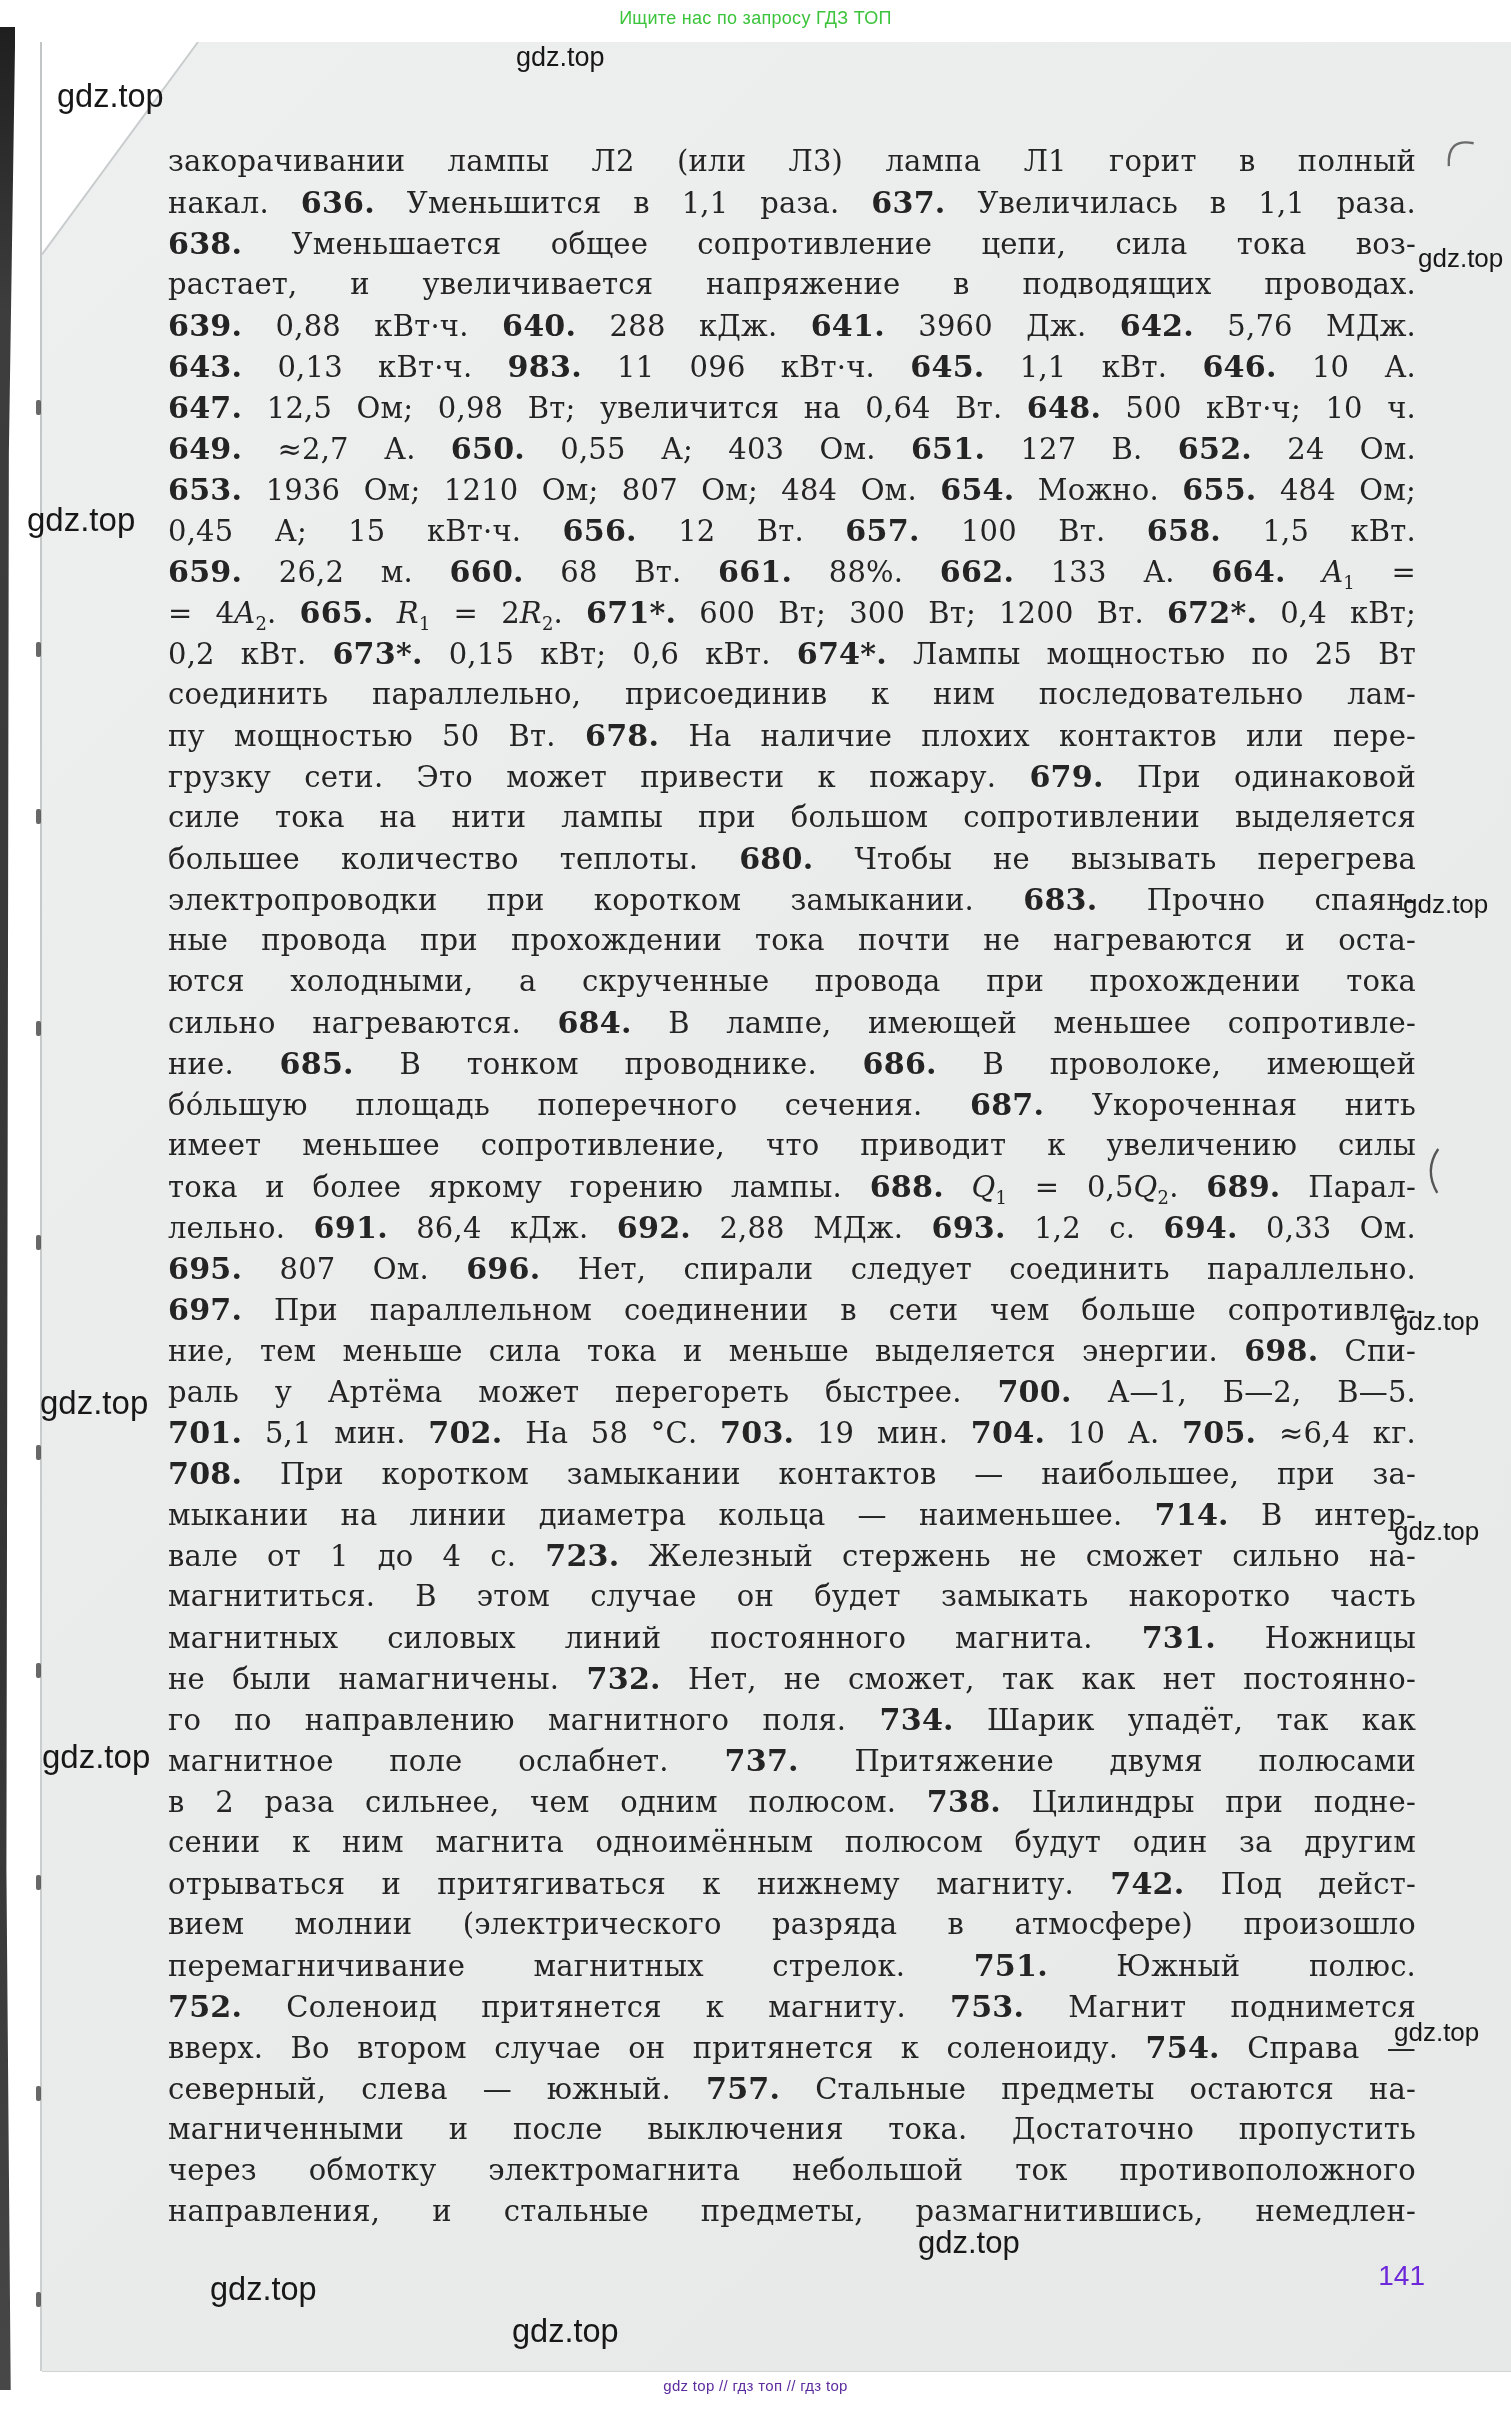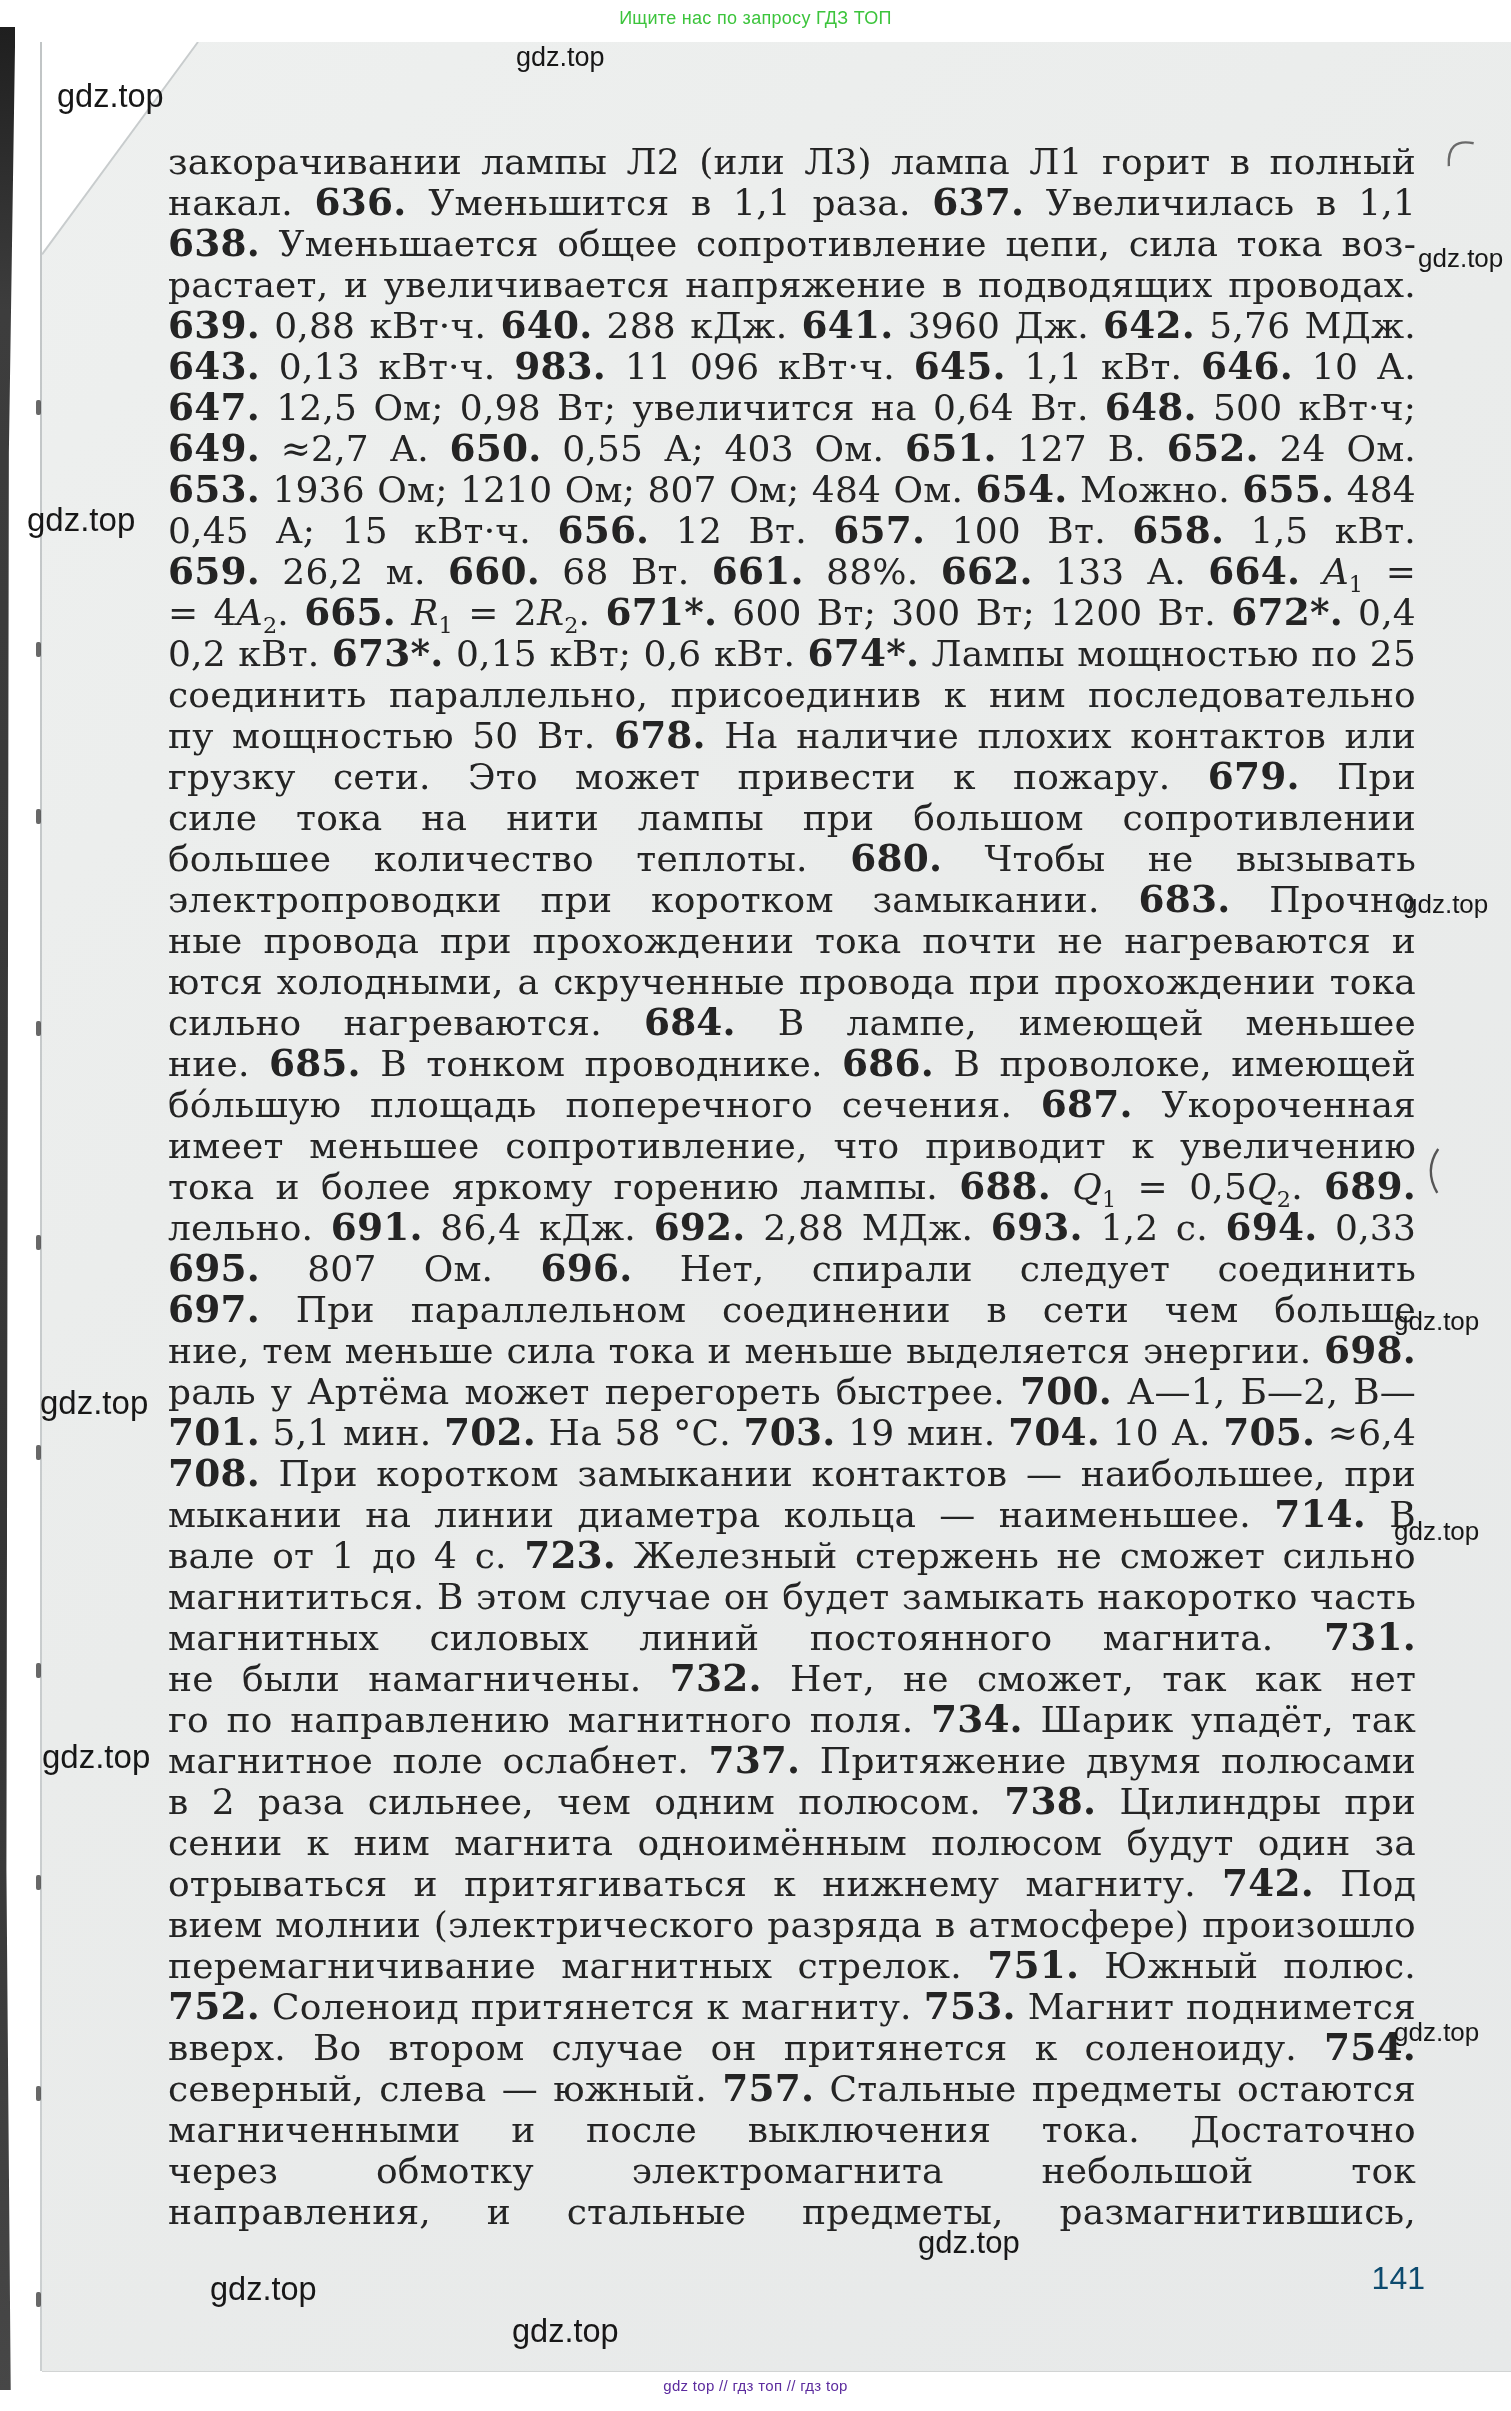--- a/index.html
+++ b/index.html
@@ -31,39 +31,39 @@
     background:linear-gradient(180deg,#c1c5c6,#ccd0d1);
   }
   .edge-dash{
     position:absolute;left:36px;width:4.8px;height:15.3px;
     background:#4e4e4e;border-radius:1.9px;opacity:.85;
   }
   .corner-wedge{position:absolute;left:42px;top:42px;}
   
   .text{
     position:absolute;left:168px;top:141px;width:1248px;z-index:4;
-    color:#242424;font-family:"DejaVu Serif",serif;font-size:36px;
+    color:#242424;font-family:"DejaVu Serif",serif;font-size:29px;
     letter-spacing:0.2px;
   }
   .line{
     height:41px;line-height:41px;overflow:hidden;
     text-align:justify;text-align-last:justify;
   }
   .line .b{font-weight:bold;font-size:1.04em;}
   .line .i{font-style:italic;}
   .line sub{font-size:0.62em;line-height:0;}
   
   .wm{
     position:absolute;z-index:5;color:#171717;white-space:nowrap;
     font-family:"Liberation Sans",sans-serif;
   }
   
   .page-number{
     position:absolute;left:1310px;top:2260px;width:115px;text-align:right;
-    font-size:32px;color:#0c4a6e;z-index:4;
+    font-size:28px;color:#6d28d9;z-index:4;
   }
   
   .site-footer{
     position:absolute;top:2377px;left:0;width:100%;text-align:center;
     color:#5c2c9e;font-size:15px;letter-spacing:0.3px;
   }
   .artifact{position:absolute;z-index:3;}
 </style>
 </head>
 <body>

